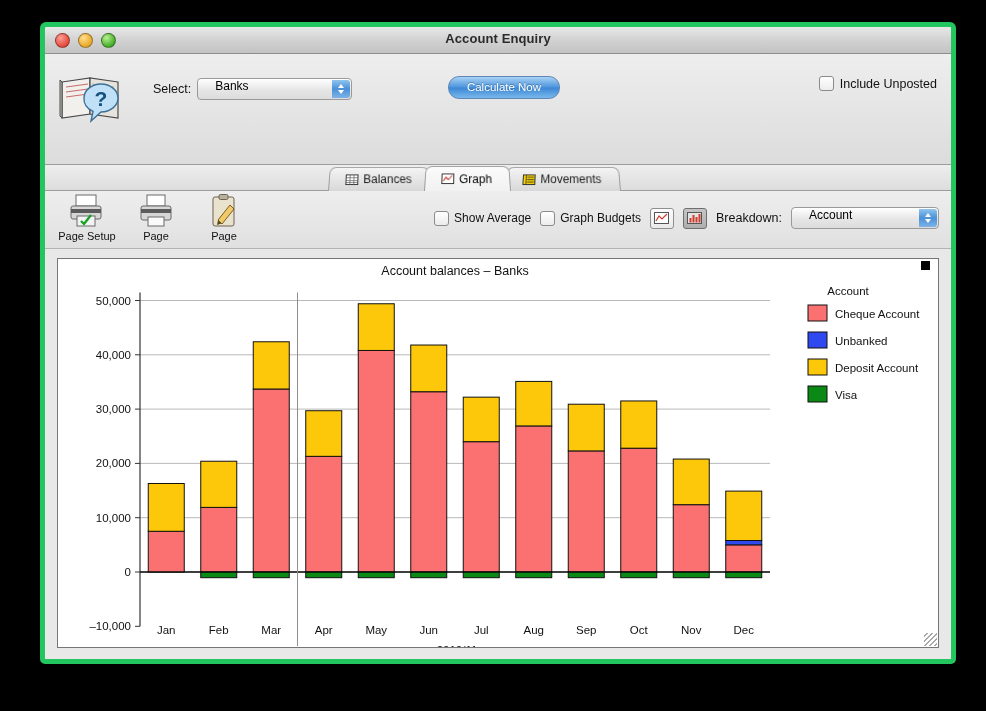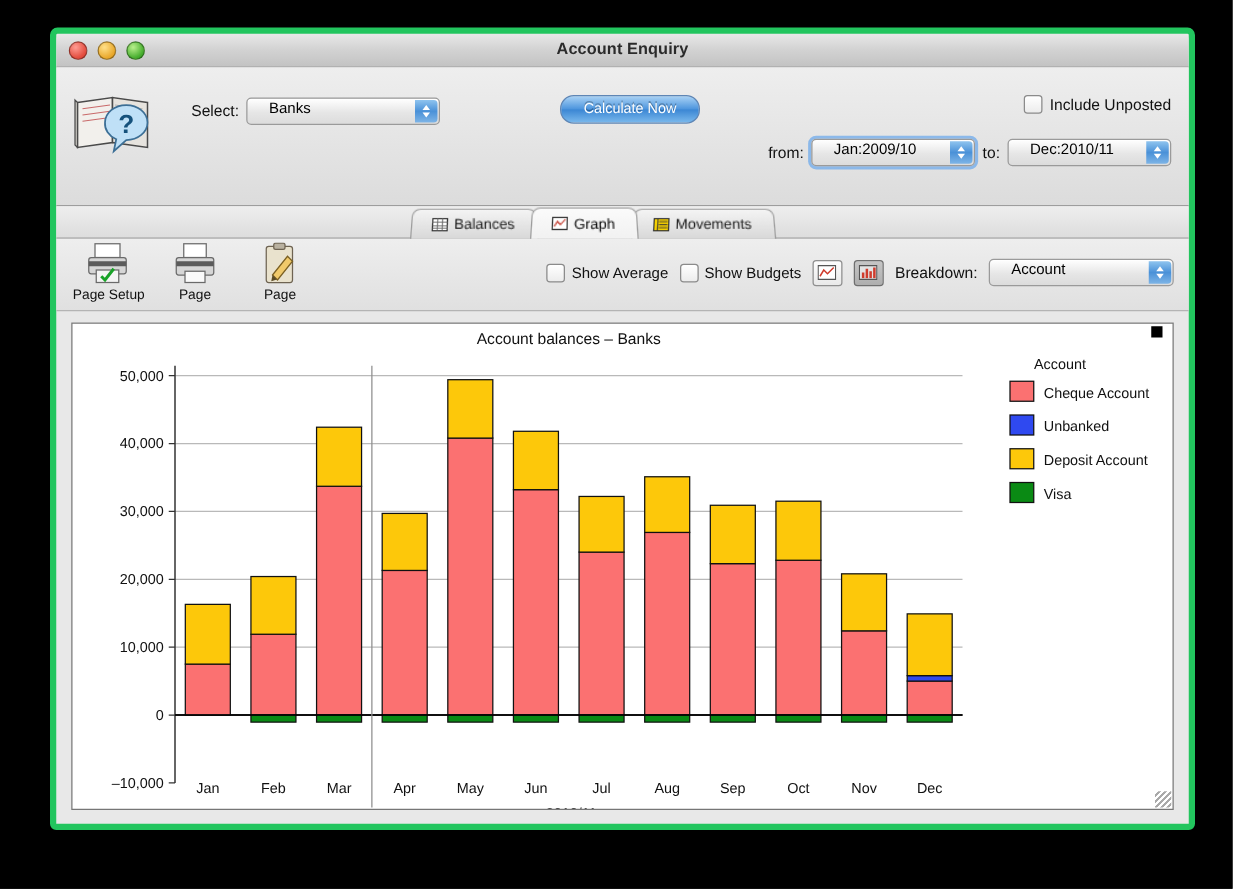--- a/index.html
+++ b/index.html
@@ -173,38 +173,20 @@
       </span>
     </div>
 
     <div id="calcbtn">Calculate Now</div>
 
     <div id="unposted">
       <span class="cbox"></span>
       <span class="lbl">Include Unposted</span>
     </div>
 
-    <div id="daterow">
-      <span class="lbl">from:</span>
-      <span class="popup focused" style="width:88px;">
-        <span>Jan:2009/10</span>
-        <span class="arrows">
-            <i class="up"></i>
-            <i class="dn"></i>
-          </span>
-      </span>
-      <span class="lbl">to:</span>
-      <span class="popup" style="width:88px;">
-        <span>Dec:2010/11</span>
-        <span class="arrows">
-            <i class="up"></i>
-            <i class="dn"></i>
-          </span>
-      </span>
-    </div>
   </div>
 
   <div id="tabstrip">
     <div class="baseline"></div>
     <div class="tabs">
       <div class="tab">
         <span class="tabicon">
           <svg width="13" height="11" viewBox="0 0 13 11">
             <rect x=".5" y=".5" width="12" height="10" fill="#fff" stroke="#333"></rect>
             <path d="M.5 3.5h12M.5 6.5h12M.5 8.5h12M4.5.5v10M8.5.5v10" stroke="#6a6a6a" stroke-width=".8"></path>
@@ -273,21 +255,21 @@
       <div class="cap">Page</div>
     </div>
 
     <div id="opts">
       <span class="optchk">
         <span class="cbox"></span>
         <span>Show Average</span>
       </span>
       <span class="optchk">
         <span class="cbox"></span>
-        <span>Show Budgets</span>
+        <span>Graph Budgets</span>
       </span>
       <span class="modebtn">
         <svg width="15" height="12" viewBox="0 0 15 12">
           <rect x=".5" y=".5" width="14" height="11" fill="#fff" stroke="#555"></rect>
           <polyline points="2,9 5,4 8,7 13,2" fill="none" stroke="#cf3b2c" stroke-width="1.2"></polyline>
         </svg>
       </span>
       <span class="modebtn sel">
         <svg width="15" height="12" viewBox="0 0 15 12">
           <rect x=".5" y=".5" width="14" height="11" fill="#e3e3e3" stroke="#555"></rect>

